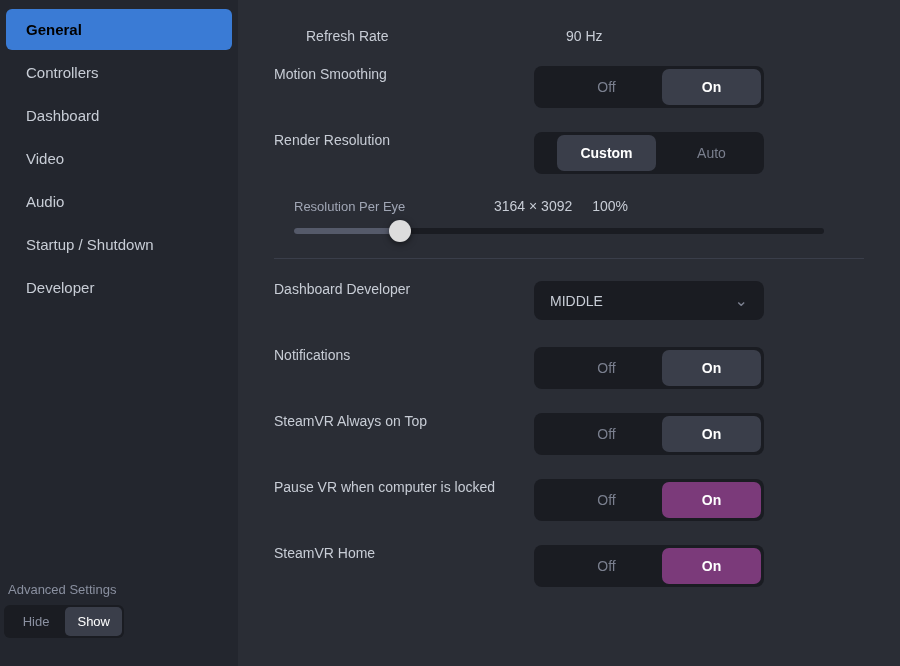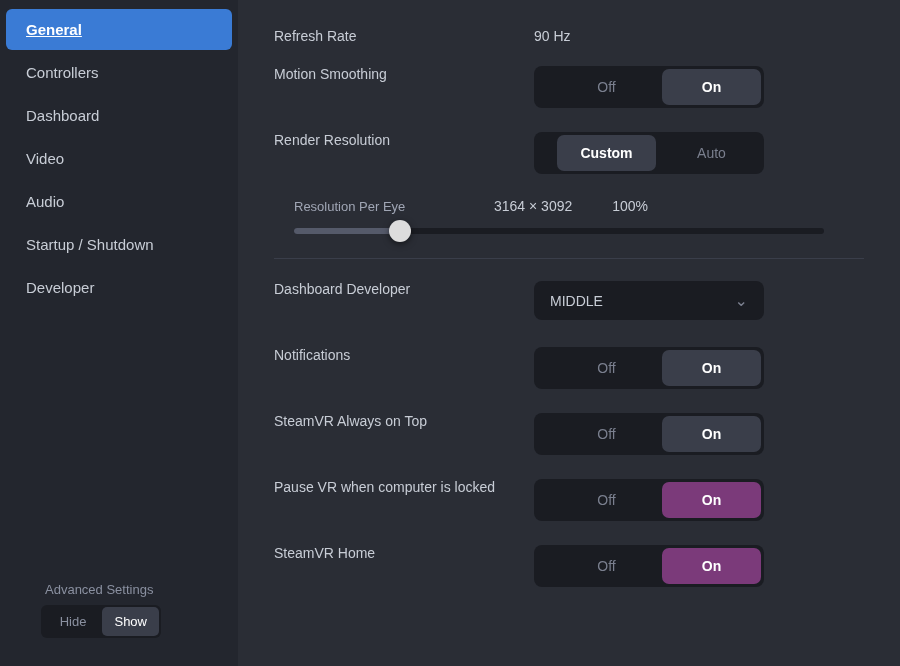--- a/index.html
+++ b/index.html
@@ -27,28 +27,26 @@
       padding: 12px 20px;
       font-size: 15px;
       cursor: pointer;
       color: #c8cdd6;
       border-radius: 6px;
       margin: 1px 6px;
       transition: background 0.15s;
     }
     .sidebar-item.active {
       background: #3a7bd5;
-      color: #ffffff;
+      color: #000000;
       font-weight: 600;
-      text-decoration: underline;
     }
     .sidebar-bottom {
       margin-top: auto;
-      padding: 12px 16px 20px 17px;
-      margin-left: 24px;
+      padding: 12px 16px 20px 4px;
     }
     .advanced-settings-label {
       font-size: 13px;
       color: #8a90a0;
       margin-bottom: 8px;
       padding-left: 4px;
     }
     .toggle-group-small {
       display: flex;
       background: #1a1c22;
@@ -140,21 +138,21 @@
       align-items: center;
       margin-bottom: 14px;
     }
     .resolution-label {
       font-size: 13px;
       color: #a0a6b5;
       min-width: 200px;
     }
     .resolution-values {
       display: flex;
-      gap: 40px;
+      gap: 20px;
       font-size: 14px;
       color: #c8cdd6;
     }
 
     
     .slider-container {
       width: 100%;
       max-width: 530px;
       position: relative;
       margin-left: 0;
@@ -208,20 +206,21 @@
       height: 1px;
       background: #3a3e4a;
       margin: 8px 0 22px 0;
     }
 
     
     .refresh-rate-row {
       display: flex;
       align-items: center;
       margin-bottom: 22px;
+      margin-left: 32px;
     }
   </style>
 </head>
 <body>
 
 <div class="sidebar">
   <div class="sidebar-item active">
     <span>General</span>
   </div>
   <div class="sidebar-item">

